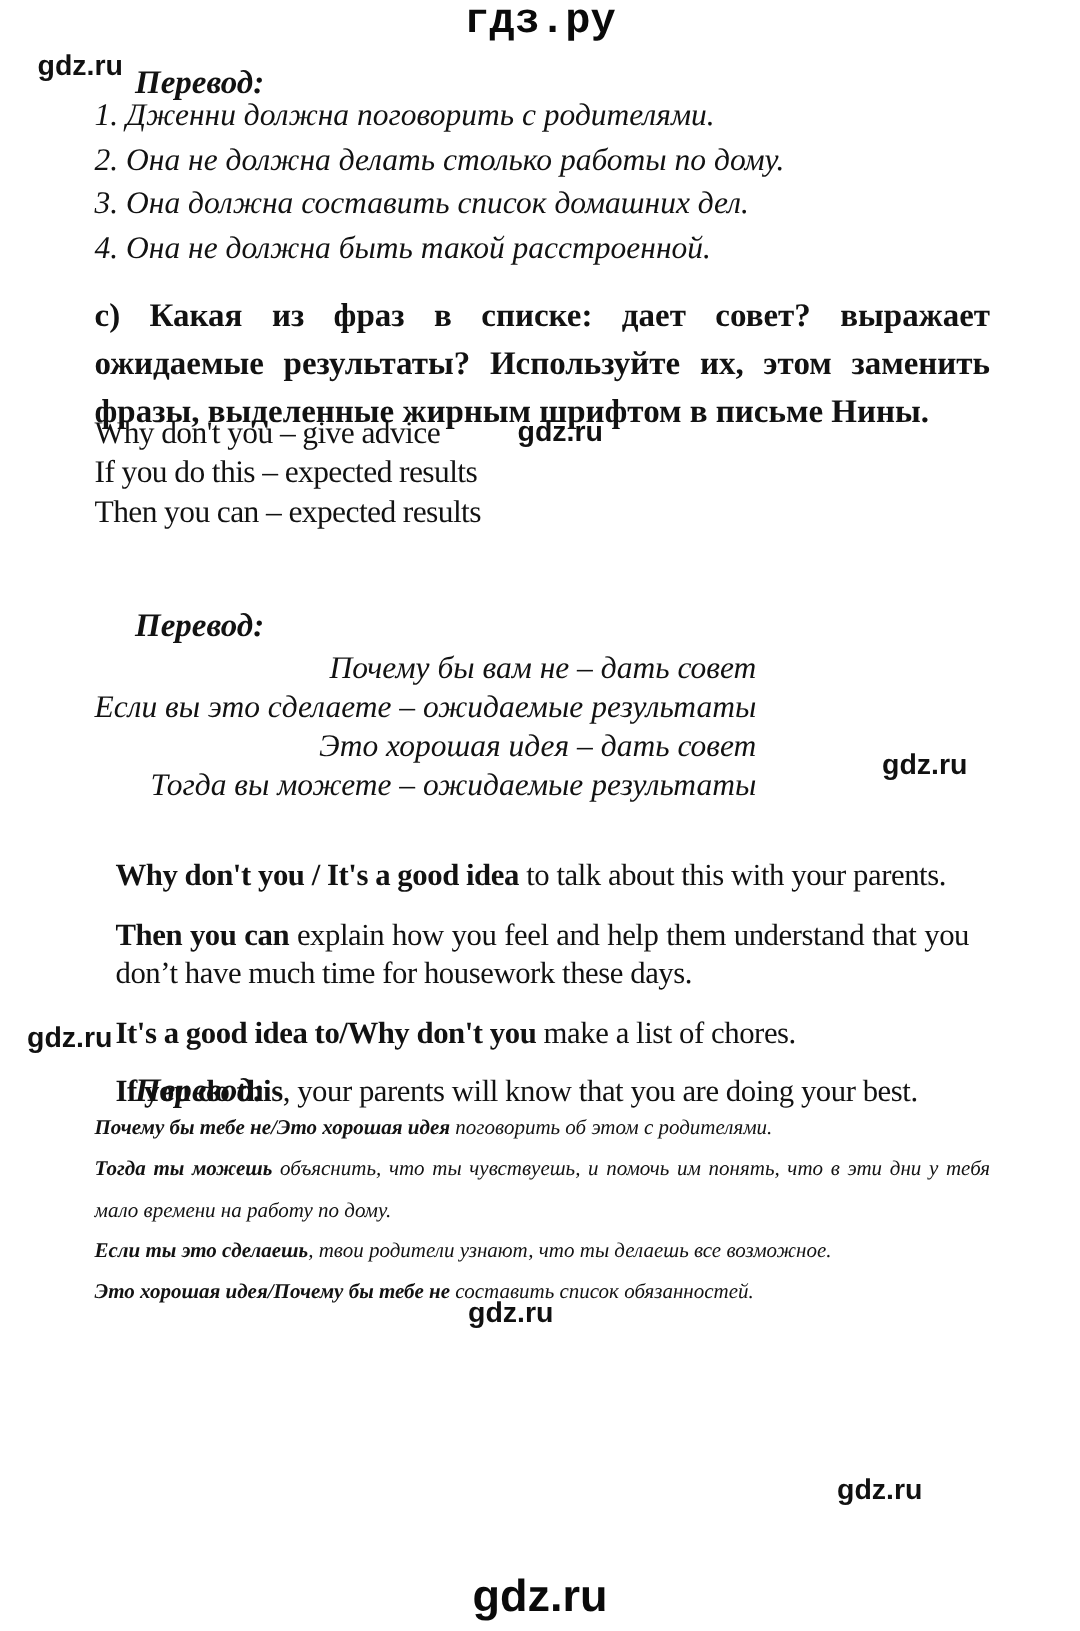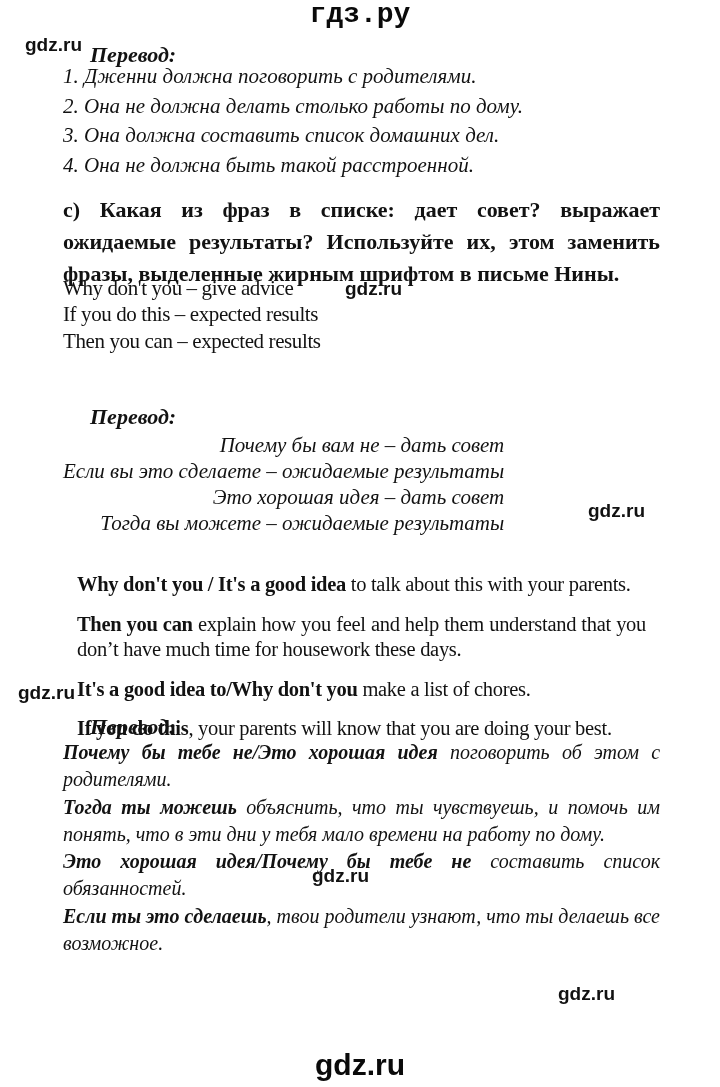--- a/index.html
+++ b/index.html
@@ -69,21 +69,21 @@
   .answers-en{
     left:63px;top:558px;width:597px;
     font-size:20.5px;line-height:25.6px;
     letter-spacing:-0.3px;
     text-align:justify;
   }
   .answers-en p{margin:14px;}
   
   .trans-ru{
     left:63px;top:739px;width:597px;
-    font-style:italic;font-size:20px;line-height:27.3px;
+    font-style:italic;font-size:14px;line-height:27.3px;
     text-align:justify;
   }
   .trans-ru p{margin:0;}
   .trans-ru b{font-weight:700;font-style:italic;}
 </style>
 </head>
 <body>
 
 <div class="abs logo-top">гдз.ру</div>
 
@@ -126,21 +126,21 @@
   <p><b>If you do this</b><span>, your parents will know that you are doing your best.</span></p>
 </div>
 
 <div class="abs wm wm4">gdz.ru</div>
 
 <div class="abs sect-heading h3">Перевод:</div>
 
 <div class="abs trans-ru">
   <p><b>Почему бы тебе не/Это хорошая идея</b><span> поговорить об этом с родителями.</span></p>
   <p><b>Тогда ты можешь</b><span> объяснить, что ты чувствуешь, и помочь им понять, что в эти дни у тебя мало времени на работу по дому.</span></p>
+  <p><b>Если ты это сделаешь</b><span>, твои родители узнают, что ты делаешь все возможное.</span></p>
   <p><b>Это хорошая идея/Почему бы тебе не</b><span> составить список обязанностей.</span></p>
-  <p><b>Если ты это сделаешь</b><span>, твои родители узнают, что ты делаешь все возможное.</span></p>
 </div>
 
 <div class="abs wm wm5">gdz.ru</div>
 
 <div class="abs wm wm6">gdz.ru</div>
 
 <div class="abs logo-bottom">gdz.ru</div>
 
 </body></html>

